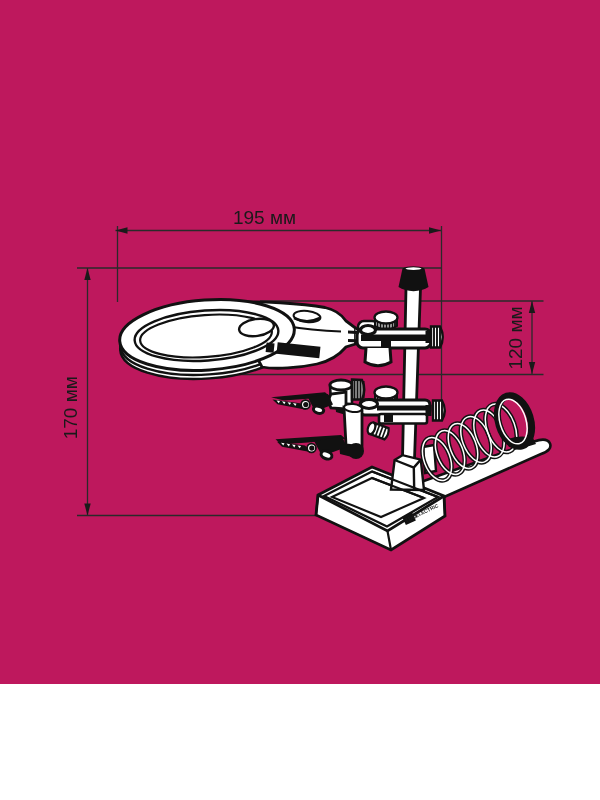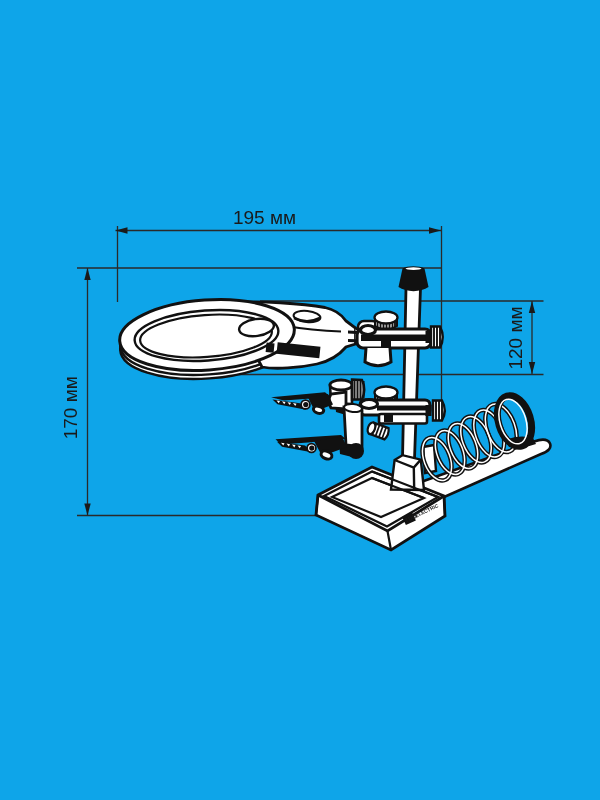--- a/index.html
+++ b/index.html
@@ -1,16 +1,16 @@
 <!DOCTYPE html>
 <html><head>
 <meta charset="utf-8">
 <style>
   html,body{margin:0;padding:0;background:#fff;}
-  .wrap{width:600px;height:800px;position:relative;background:#0ea5e9;}
+  .wrap{width:600px;height:684px;position:relative;background:#be185d;}
   svg{position:absolute;top:0;left:0;}
   text{font-family:"Liberation Sans",sans-serif;fill:#1a1a1a;}
 </style>
 </head>
 <body>
 <div class="wrap">
 <svg width="600" height="800" viewBox="0 0 600 800">
 
   <g stroke="#2a2a2a" stroke-width="1.3" fill="none">
     <line x1="117.5" y1="226" x2="117.5" y2="302"></line>

